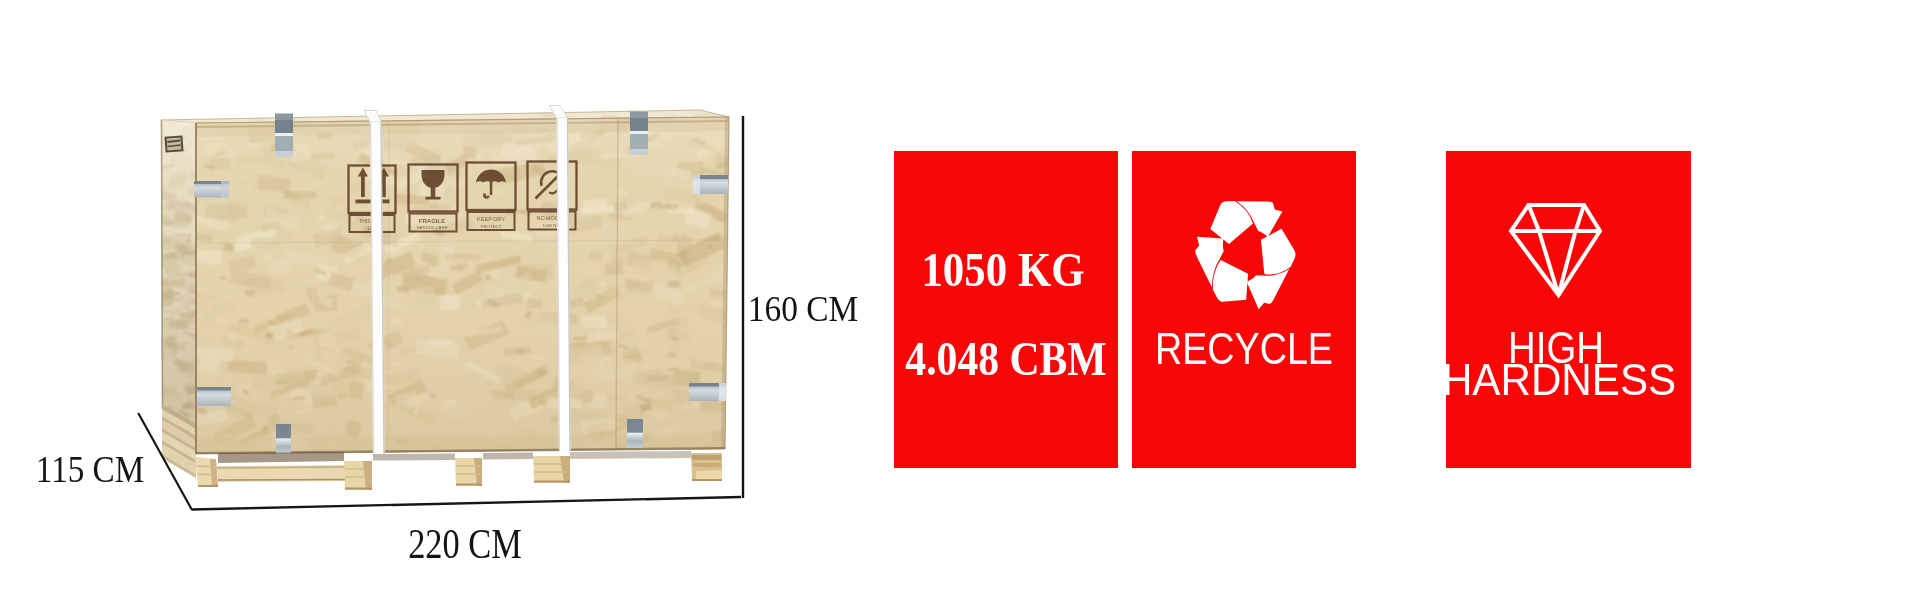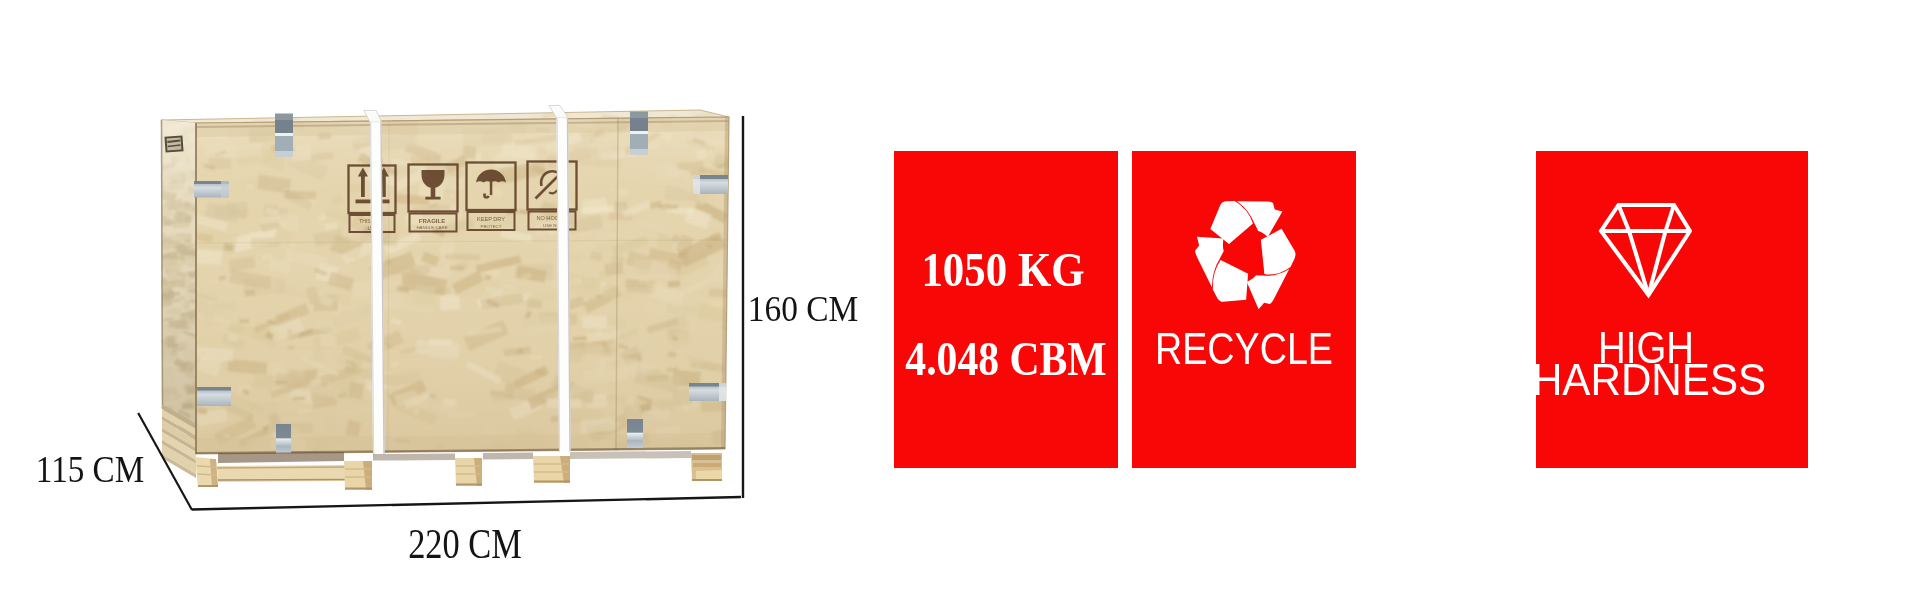--- a/index.html
+++ b/index.html
@@ -1101,21 +1101,21 @@
 <path d="M 43.5 1.2 L 78 1.5 Q 83.5 1.7 85 3 L 87 9.4 L 95.8 11.6 L 79 37 Q 73 32 68 31 Q 66 27 64.2 24.2 Q 57.5 9.5 43.5 1.2 Z"></path>
 </g>
 <use href="#ra" transform="rotate(120 54 52.5)"></use>
 <use href="#ra" transform="rotate(240 54 52.5)"></use>
 </g>
 </svg>
 
   <div class="ct" style="top:200px;font-size:44px;transform:translate(-50%,-54%) scaleX(0.856)">RECYCLE</div>
 </div>
 
-<div class="card" style="left:1536px;width:272px">
+<div class="card" style="left:1446px;width:245px">
 
   <svg width="94" height="98" viewBox="0 0 94 98" style="position:absolute;left:62px;top:51px">
 <g fill="none" stroke="#fff" stroke-width="4" stroke-linejoin="miter" stroke-miterlimit="6">
 <polygon points="20.5,3 76,3 92,29 50.5,93 3,29"></polygon>
 <line x1="3" y1="29" x2="92" y2="29"></line>
 <line x1="20.5" y1="3" x2="31" y2="29"></line>
 <line x1="76" y1="3" x2="67.5" y2="29"></line>
 <line x1="31" y1="29" x2="50.5" y2="93"></line>
 <line x1="67.5" y1="29" x2="50.5" y2="93"></line>
 </g>

